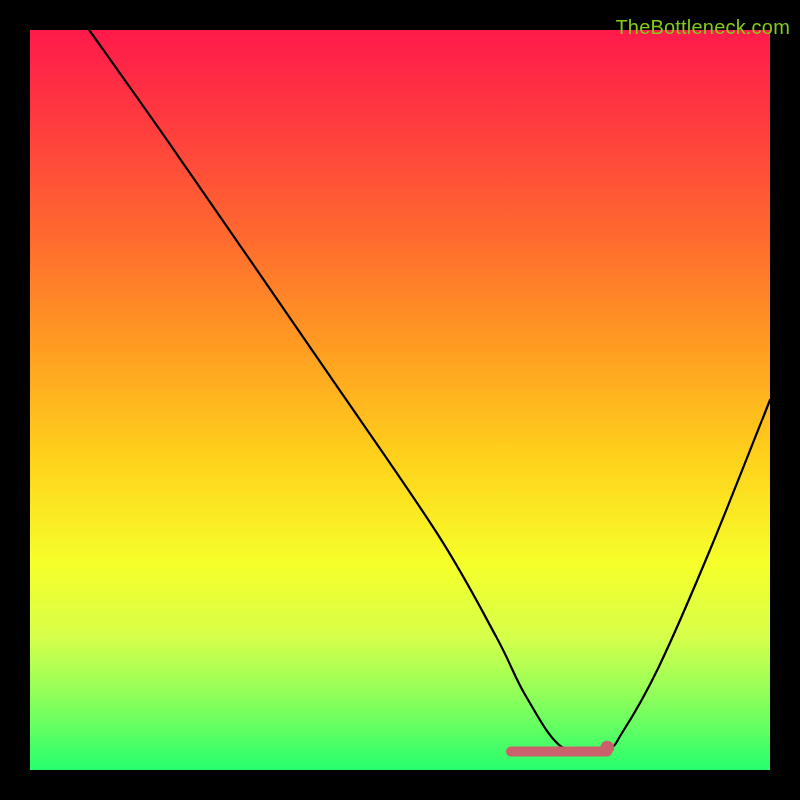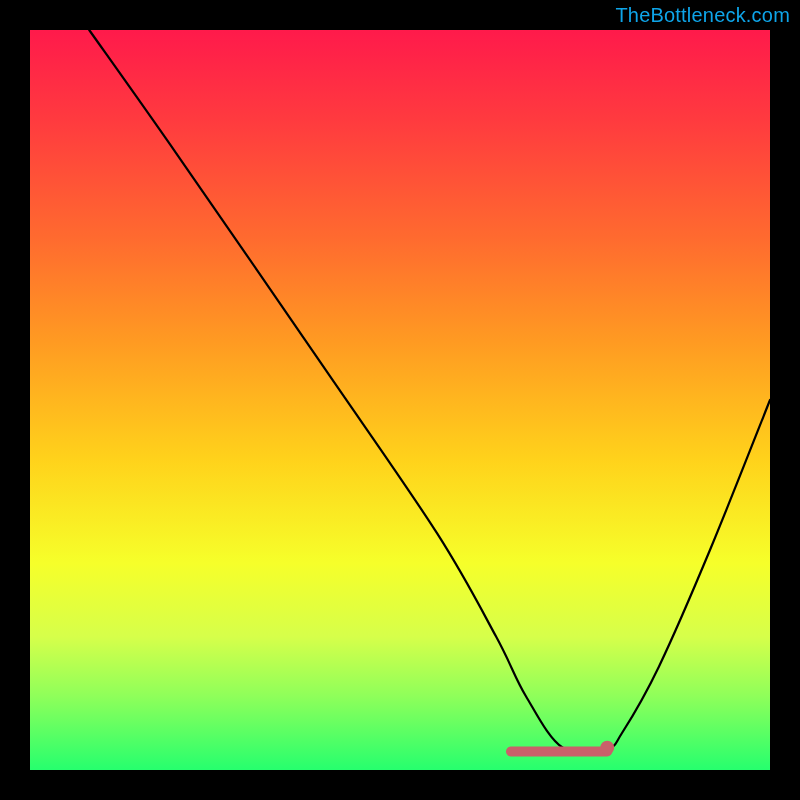--- a/index.html
+++ b/index.html
@@ -12,23 +12,23 @@
     font-family: Arial, Helvetica, sans-serif;
   }
   .frame {
     position: relative;
     width: 800px;
     height: 800px;
     background: #000;
   }
   .watermark {
     position: absolute;
-    top: 4px;
+    top: 16px;
     right: 10px;
-    color: #0ea5e9;
+    color: #84cc16;
     font-size: 20px;
     font-weight: 500;
     letter-spacing: 0.2px;
     z-index: 10;
   }
   .plot-area {
     position: absolute;
     left: 30px;
     top: 30px;
     width: 740px;

